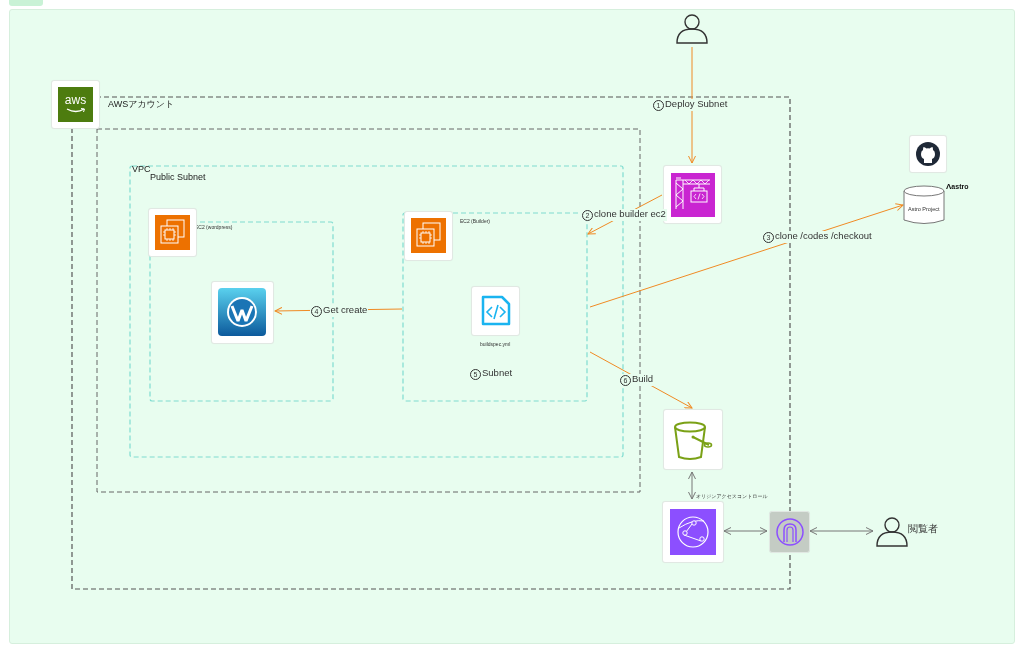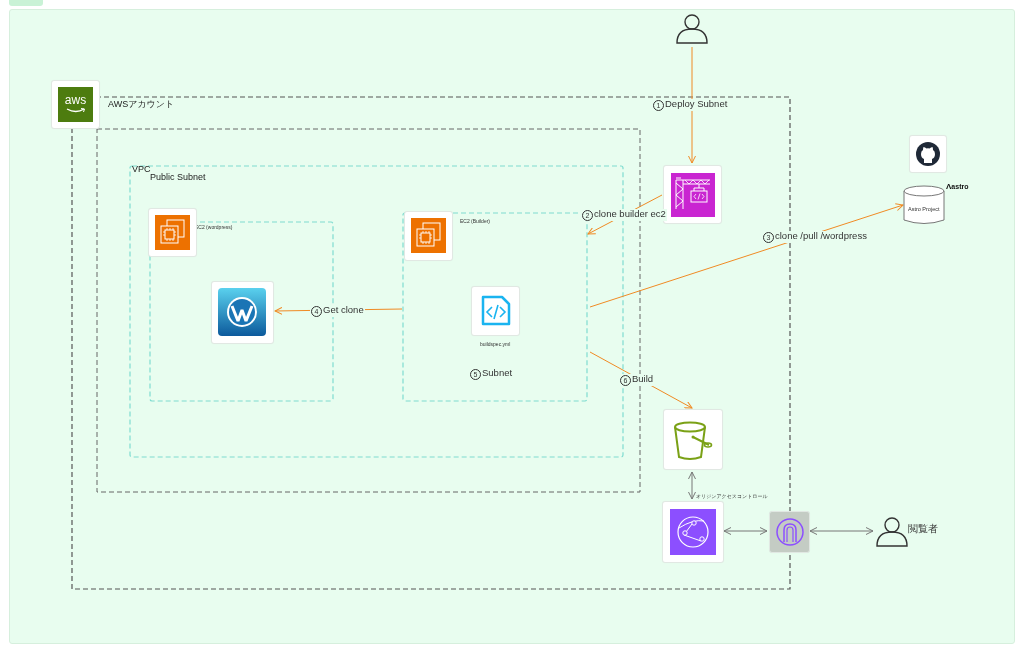--- a/index.html
+++ b/index.html
@@ -173,16 +173,16 @@
   <path d="M1,7 V36 Q21,43 41,36 V7" fill="#fff" stroke="#777" stroke-width="1"></path>
   <ellipse cx="21" cy="7" rx="20" ry="5" fill="#fff" stroke="#777" stroke-width="1"></ellipse>
 </svg>
 <div class="label l-small" style="left:908px;top:207px;font-size:5.5px;">Astro Project</div>
 <div class="label" style="left:946px;top:183px;font-size:7px;font-weight:bold;color:#111;">
   <span style="font-size:8px;">Λ</span><span>astro</span>
 </div>
 
 <div class="label l-step" style="left:652px;top:99px;"><span class="circ">1</span><span>Deploy Subnet</span></div>
 <div class="label l-step" style="left:581px;top:209px;"><span class="circ">2</span><span>clone builder ec2</span></div>
-<div class="label l-step" style="left:762px;top:231px;"><span class="circ">3</span><span>clone /pull /wordpress</span></div>
-<div class="label l-step" style="left:310px;top:305px;"><span class="circ">4</span><span>Get clone</span></div>
+<div class="label l-step" style="left:762px;top:231px;"><span class="circ">3</span><span>clone /codes /checkout</span></div>
+<div class="label l-step" style="left:310px;top:305px;"><span class="circ">4</span><span>Get create</span></div>
 <div class="label l-step" style="left:469px;top:368px;"><span class="circ">5</span><span>Subnet</span></div>
 <div class="label l-step" style="left:619px;top:374px;"><span class="circ">6</span><span>Build</span></div>
 
 </body></html>

